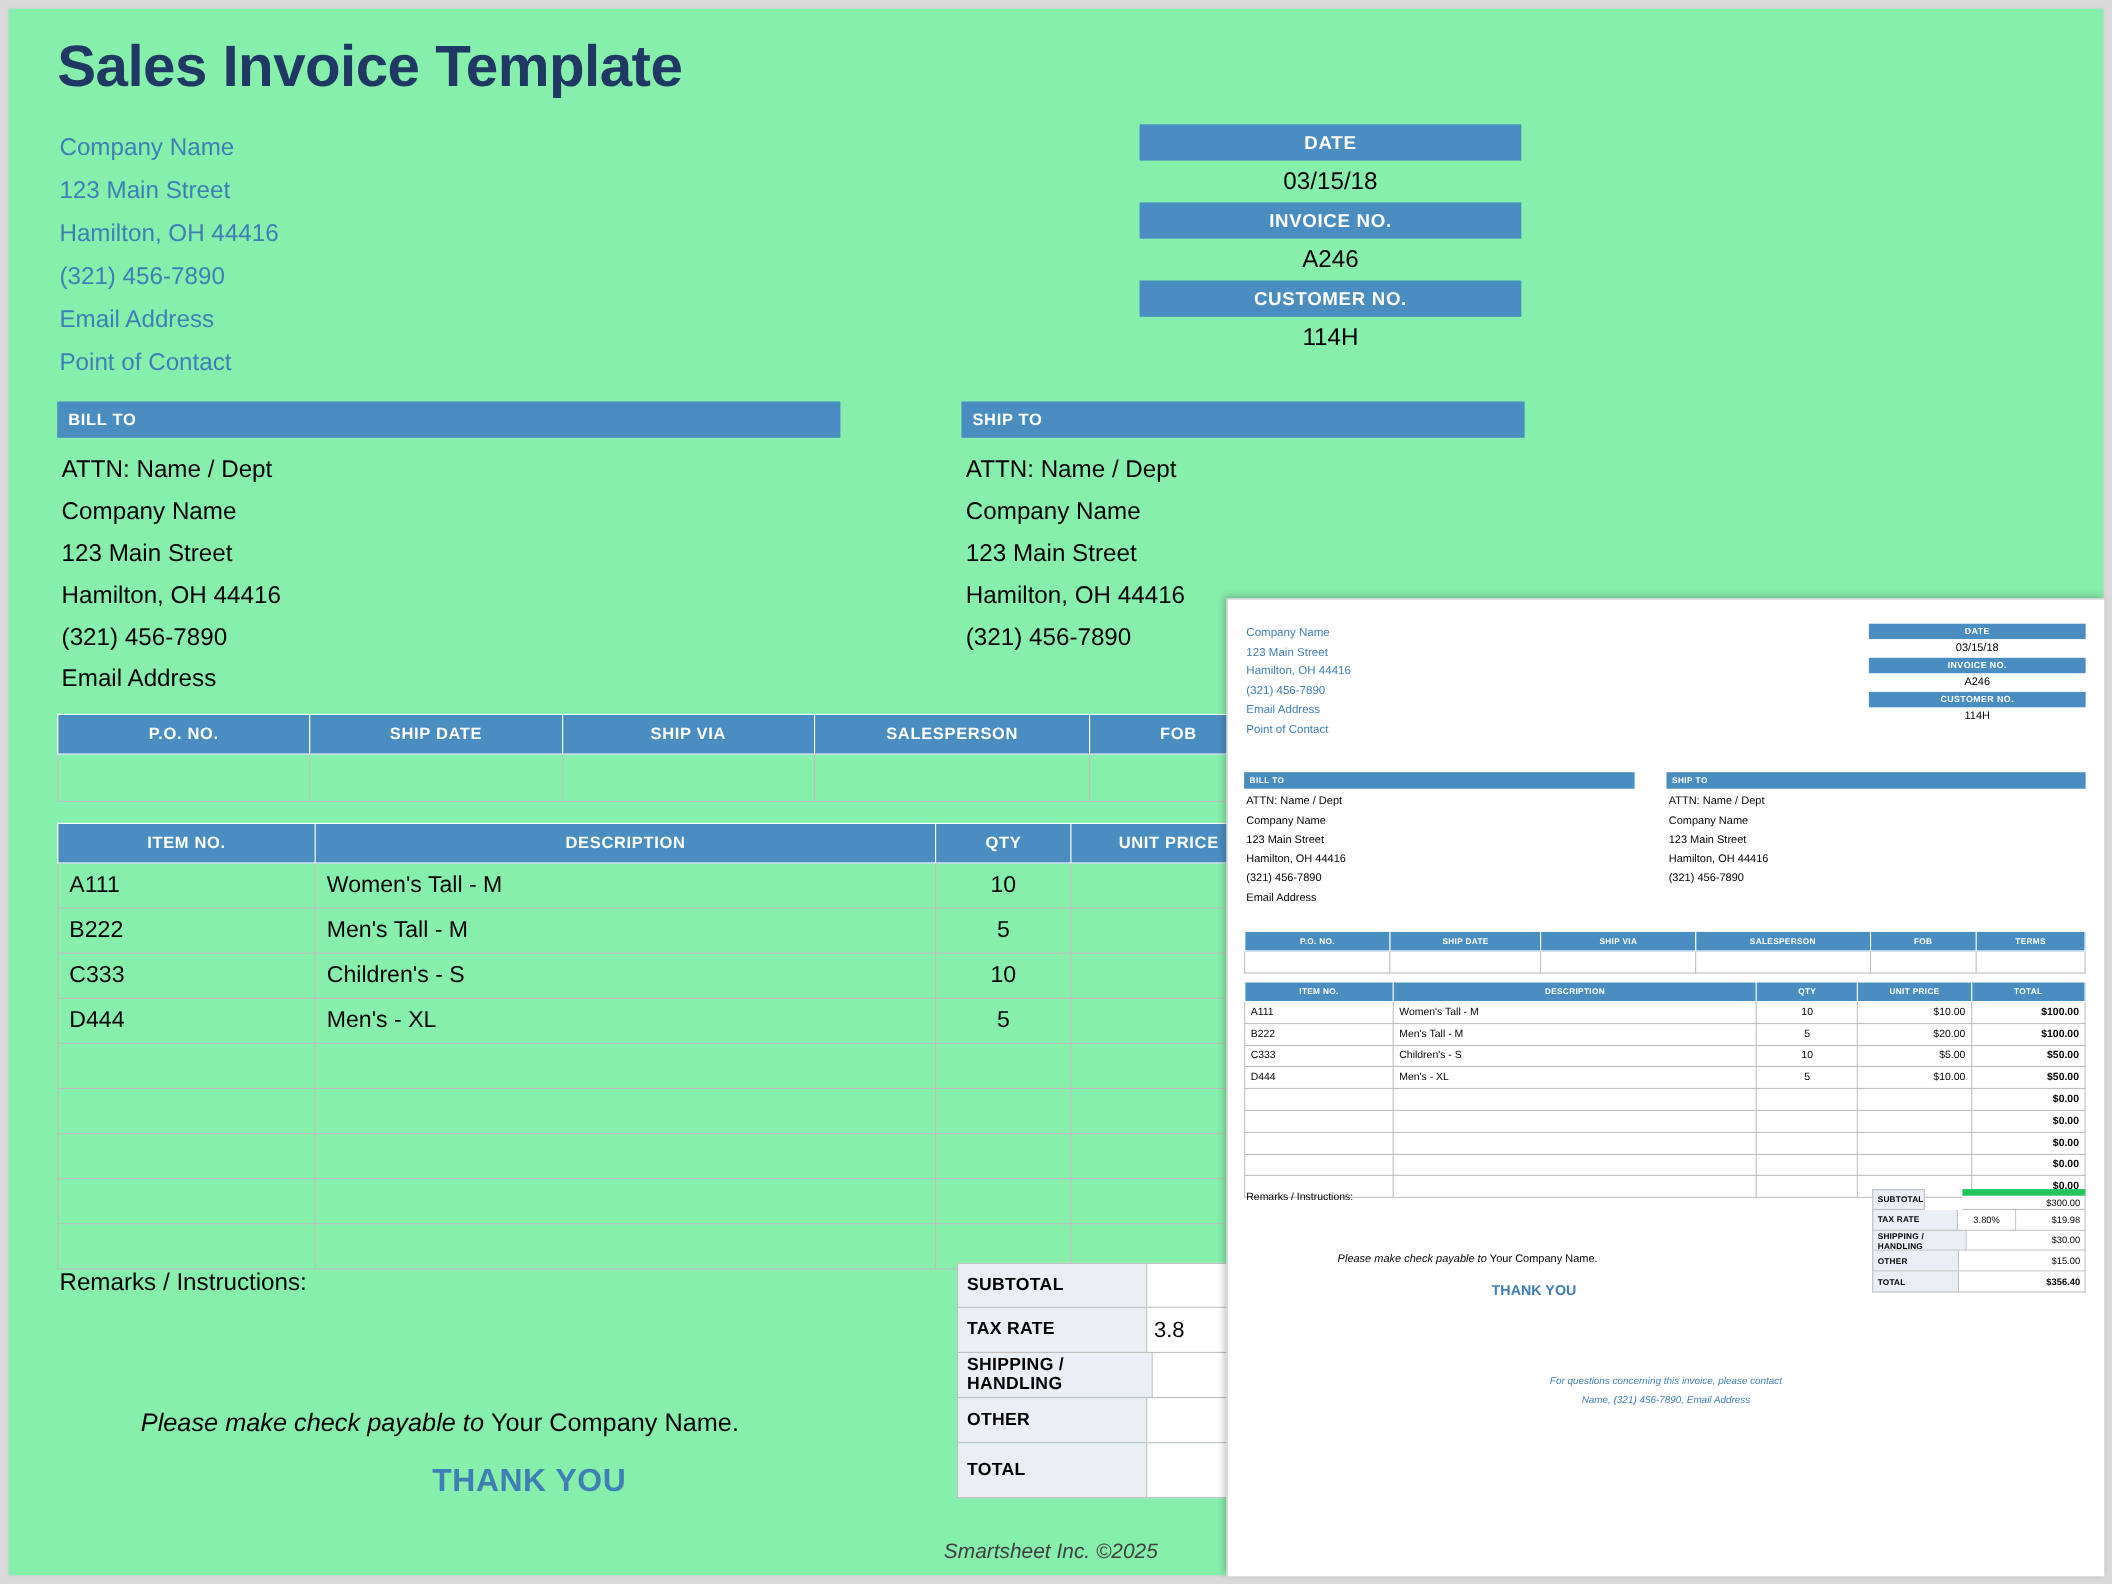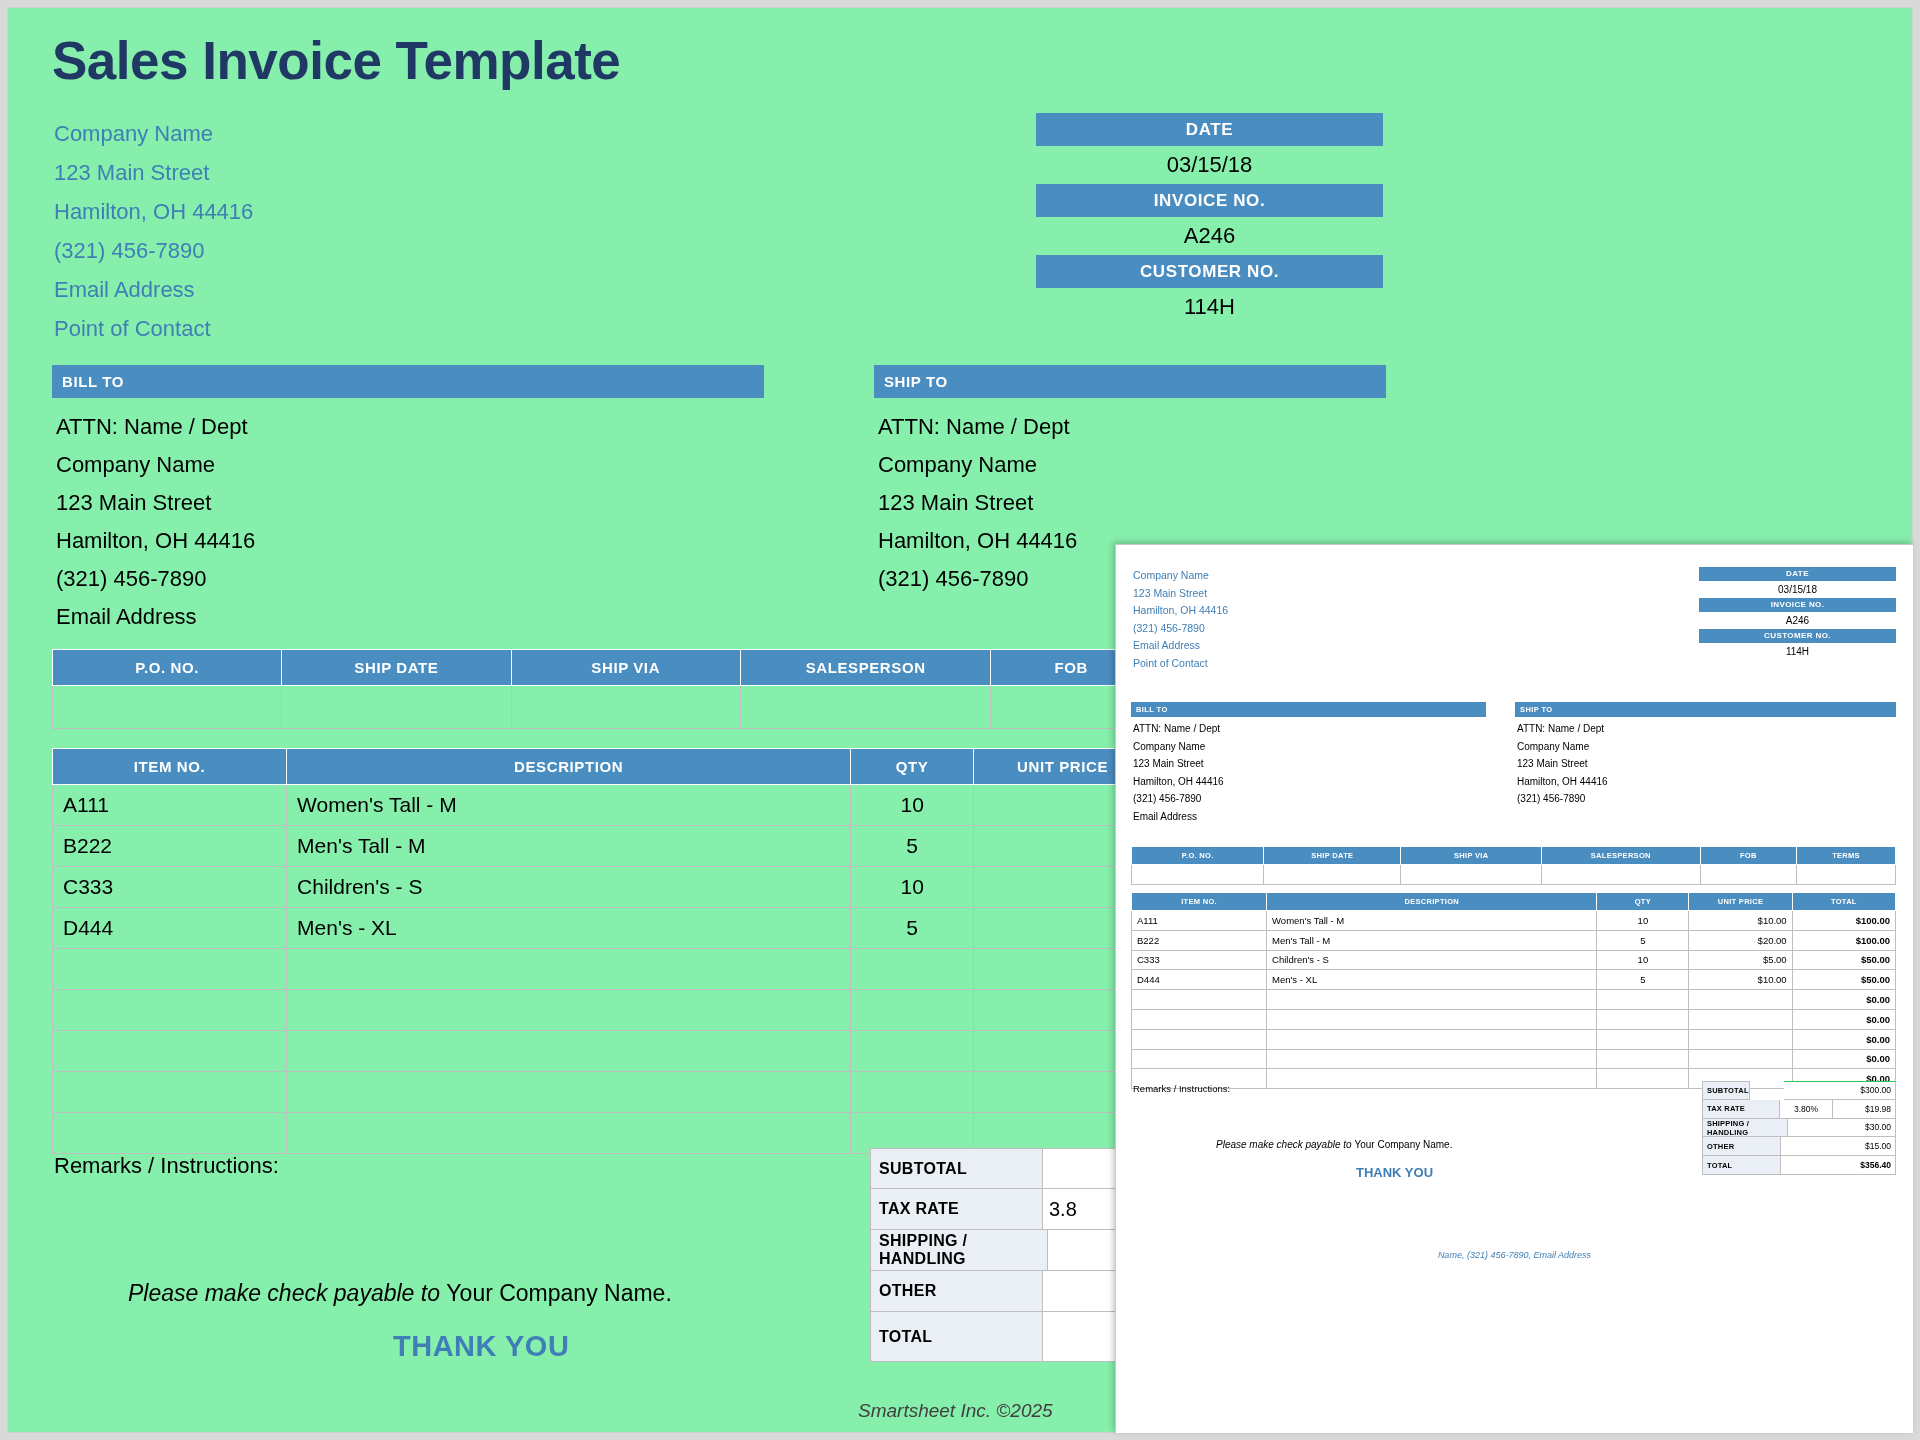--- a/index.html
+++ b/index.html
@@ -176,21 +176,21 @@
     background:#fff; border:1px solid #bfbfbf; border-left:none; border-top:none;
     width:52px; font-size:8.5px; display:flex; align-items:center;
     justify-content:center;
   }
   .s-totals .row:first-child .mid { border-top:1px solid #bfbfbf; }
   .s-totals .amt {
     background:#fff; border:1px solid #bfbfbf; border-left:none; border-top:none;
     width:58px; font-size:8.5px; display:flex; align-items:center;
     justify-content:flex-end; padding-right:4px;
   }
-  .s-totals .row:first-child .amt { border-top:1px solid #22c55e;margin-left:34px; }
+  .s-totals .row:first-child .amt { border-top:6px solid #22c55e;margin-left:34px; }
   .s-totals .row.bold .amt, .s-totals .row.bold .lbl { font-weight:bold; }
 
   .s-footer { position:absolute; left:0; top:702px; width:797px; text-align:center; }
   .s-footer div { font-size:9px; color:#3f7fb5; line-height:17px; font-style:italic; }
   .s-footer div.link { font-style:normal; }
 </style>
 </head>
 <body>
 
 <div class="page">
@@ -515,16 +515,17 @@
         <div class="lbl">OTHER</div>
         <div class="amt" style="width:110px">$15.00</div>
       </div>
       <div class="row bold">
         <div class="lbl">TOTAL</div>
         <div class="amt" style="width:110px">$356.40</div>
       </div>
     </div>
 
     <div class="s-footer">
+      <div>For questions concerning this invoice, please contact</div>
       <div>Name, (321) 456-7890, Email Address</div>
     </div>
   </div>
 </div>
 
 </body></html>

